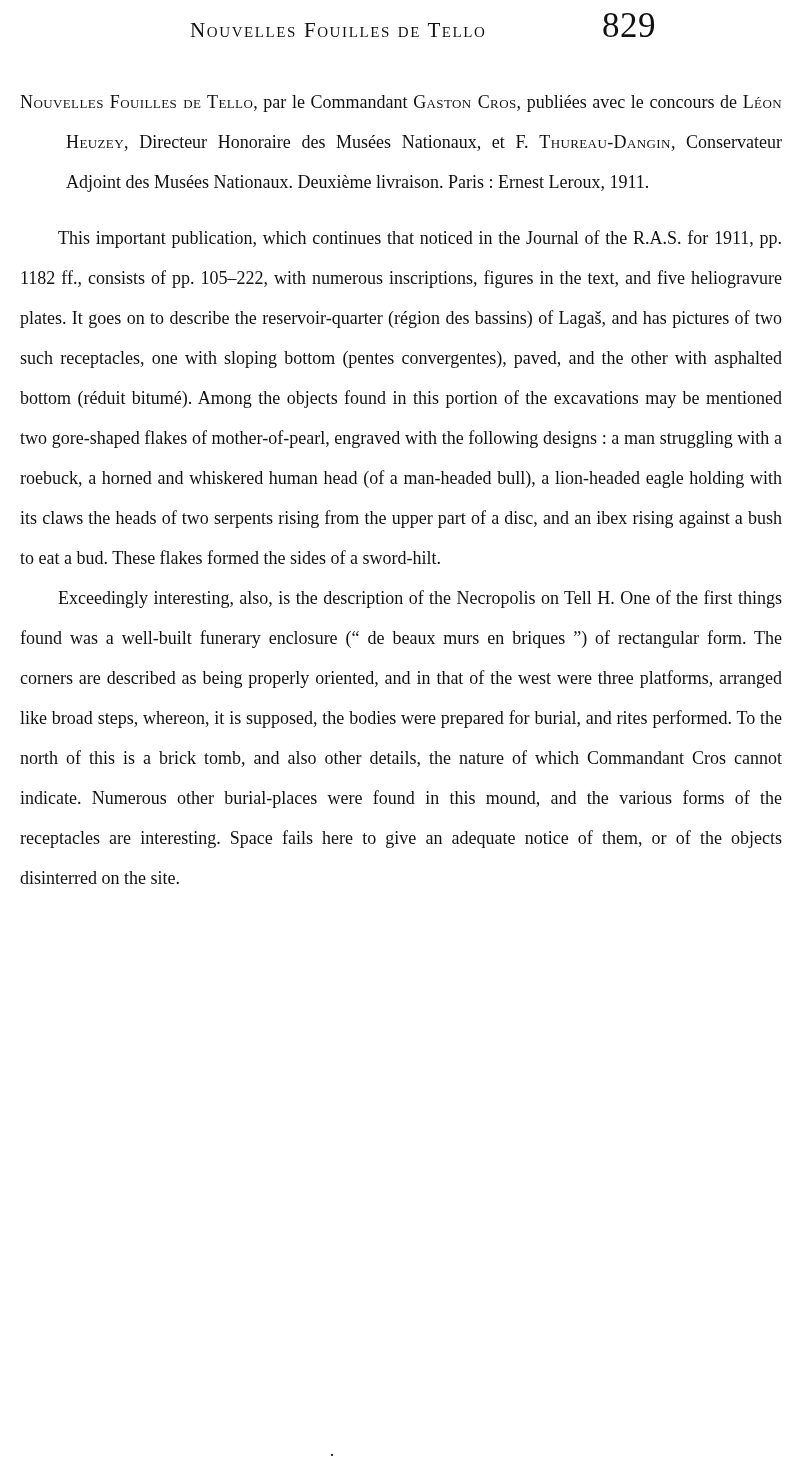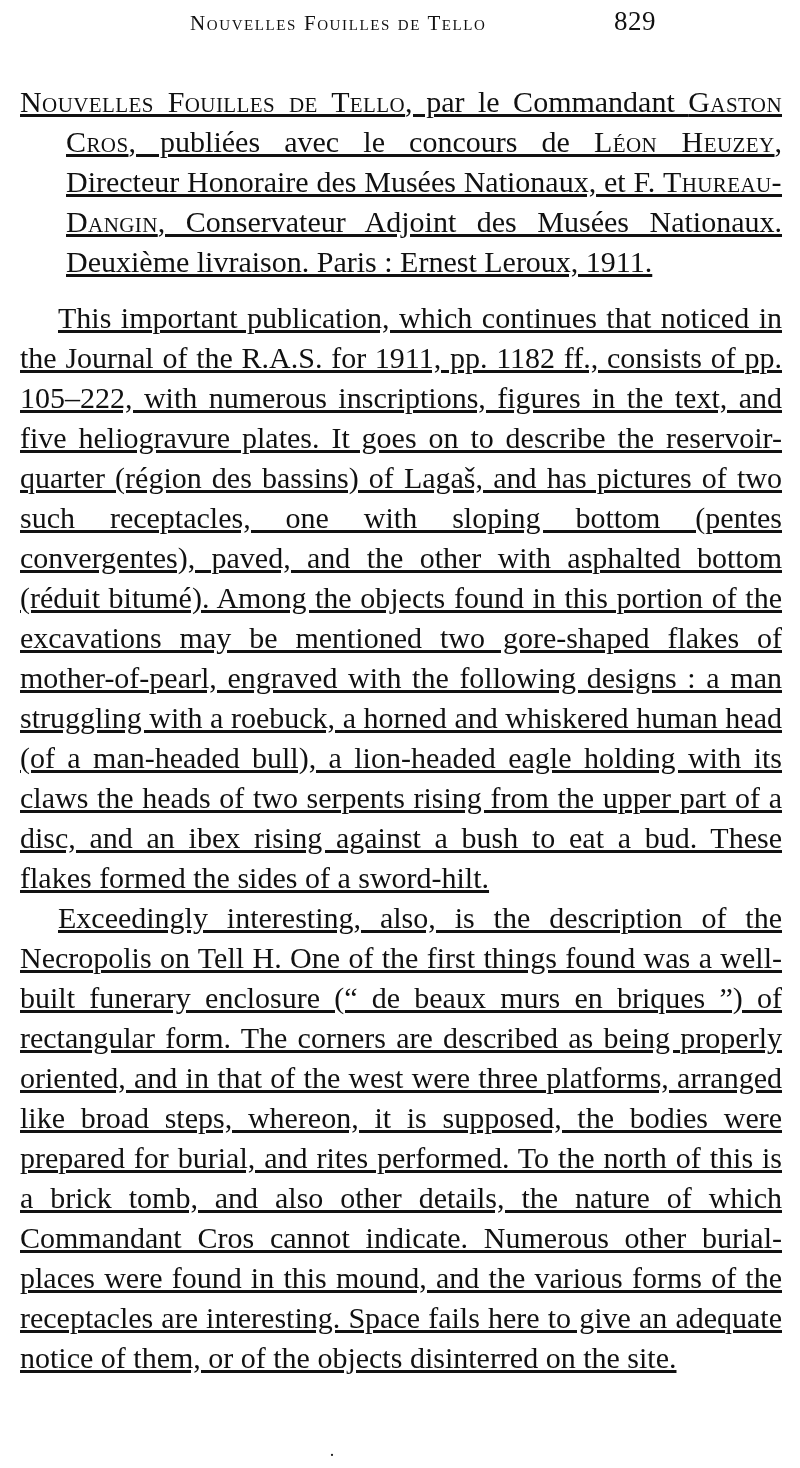--- a/index.html
+++ b/index.html
@@ -33,36 +33,35 @@
     align-items: baseline;
     justify-content: space-between;
   }
   .head-title {
     font-variant: small-caps;
     font-size: 21px;
     letter-spacing: 1.6px;
     white-space: nowrap;
   }
   .folio {
-    font-size: 27px;
+    font-size: 35px;
     letter-spacing: 0.5px;
   }
   .body-col {
     position: absolute;
     top: 82px;
     left: 20px;
     width: 762px;
   }
   p {
     margin: 0;
-    font-size: 30px;
+    font-size: 18px;
     line-height: 40px;
     text-align: justify;
     text-justify: inter-word;
-    text-decoration: underline;
   }
   p.citation {
     margin-bottom: 16px;
     padding-left: 46px;
     text-indent: -46px;
   }
   p.para {
     text-indent: 38px;
   }
   .sc {

